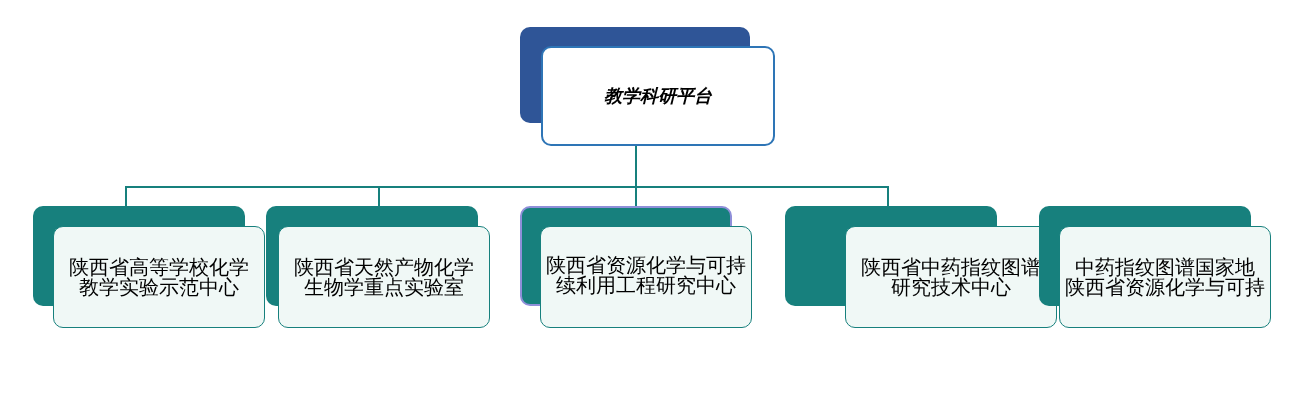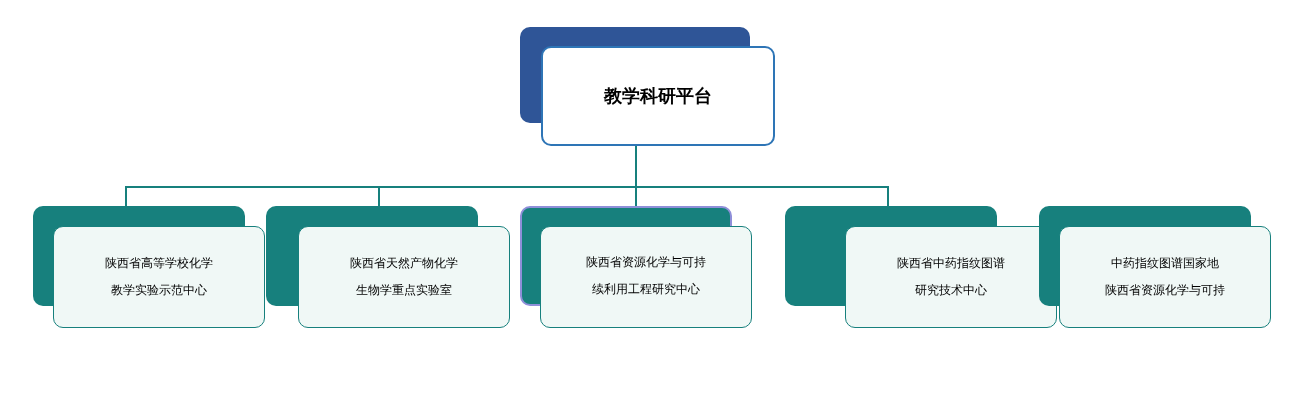--- a/index.html
+++ b/index.html
@@ -30,35 +30,36 @@
     text-align: center;
     color: #000000;
   }
   .root-shadow { left: 520px; top: 27px; width: 230px; height: 96px; background: var(--root-shadow, #2F5597); }
   .root-box {
     left: 541px; top: 46px; width: 234px; height: 100px;
     background: #ffffff;
     border: 2px solid var(--root-border, #2E75B6);
     font-size: 18px;
     font-weight: bold;
+    font-style: italic;
   }
   .child-shadow { top: 206px; width: 212px; height: 100px; }
   .child-box {
     top: 226px; width: 212px; height: 102px;
     background: var(--child-fill, #F0F8F6);
     border: 1.5px solid var(--teal, #17807D);
-    font-size: 12px;
-    line-height: 27px;
+    font-size: 20px;
+    line-height: 20px;
     white-space: pre-line;
     justify-content: center;
   }
   .selected { border: 2px solid var(--selected-outline, #8F8FD9); }
 
   .s0 { left: 33px; }  .s1 { left: 266px; } .s2 { left: 520px; } .s3 { left: 785px; } .s4 { left: 1039px; }
-  .b0 { left: 53px; }  .b1 { left: 298px; } .b2 { left: 540px; font-family: Liberation Mono, monospace; } .b3 { left: 845px; } .b4 { left: 1059px; }
+  .b0 { left: 53px; }  .b1 { left: 278px; } .b2 { left: 540px; font-family: Liberation Mono, monospace; } .b3 { left: 845px; } .b4 { left: 1059px; }
 
   .stem { left: 635px; top: 146px; width: 2px; height: 61px; }
   .hbar { left: 125px; top: 186px; width: 764px; height: 2px; }
   .drop { top: 186px; width: 2px; height: 21px; }
   .d0 { left: 125px; } .d1 { left: 378px; } .d3 { left: 887px; }
 </style>
 </head>
 <body style="--connector: #17807D; --teal: #17807D; --root-shadow: #2F5597; --root-border: #2E75B6; --child-fill: #F0F8F6; --selected-outline: #8F8FD9;">
 
 <div>

